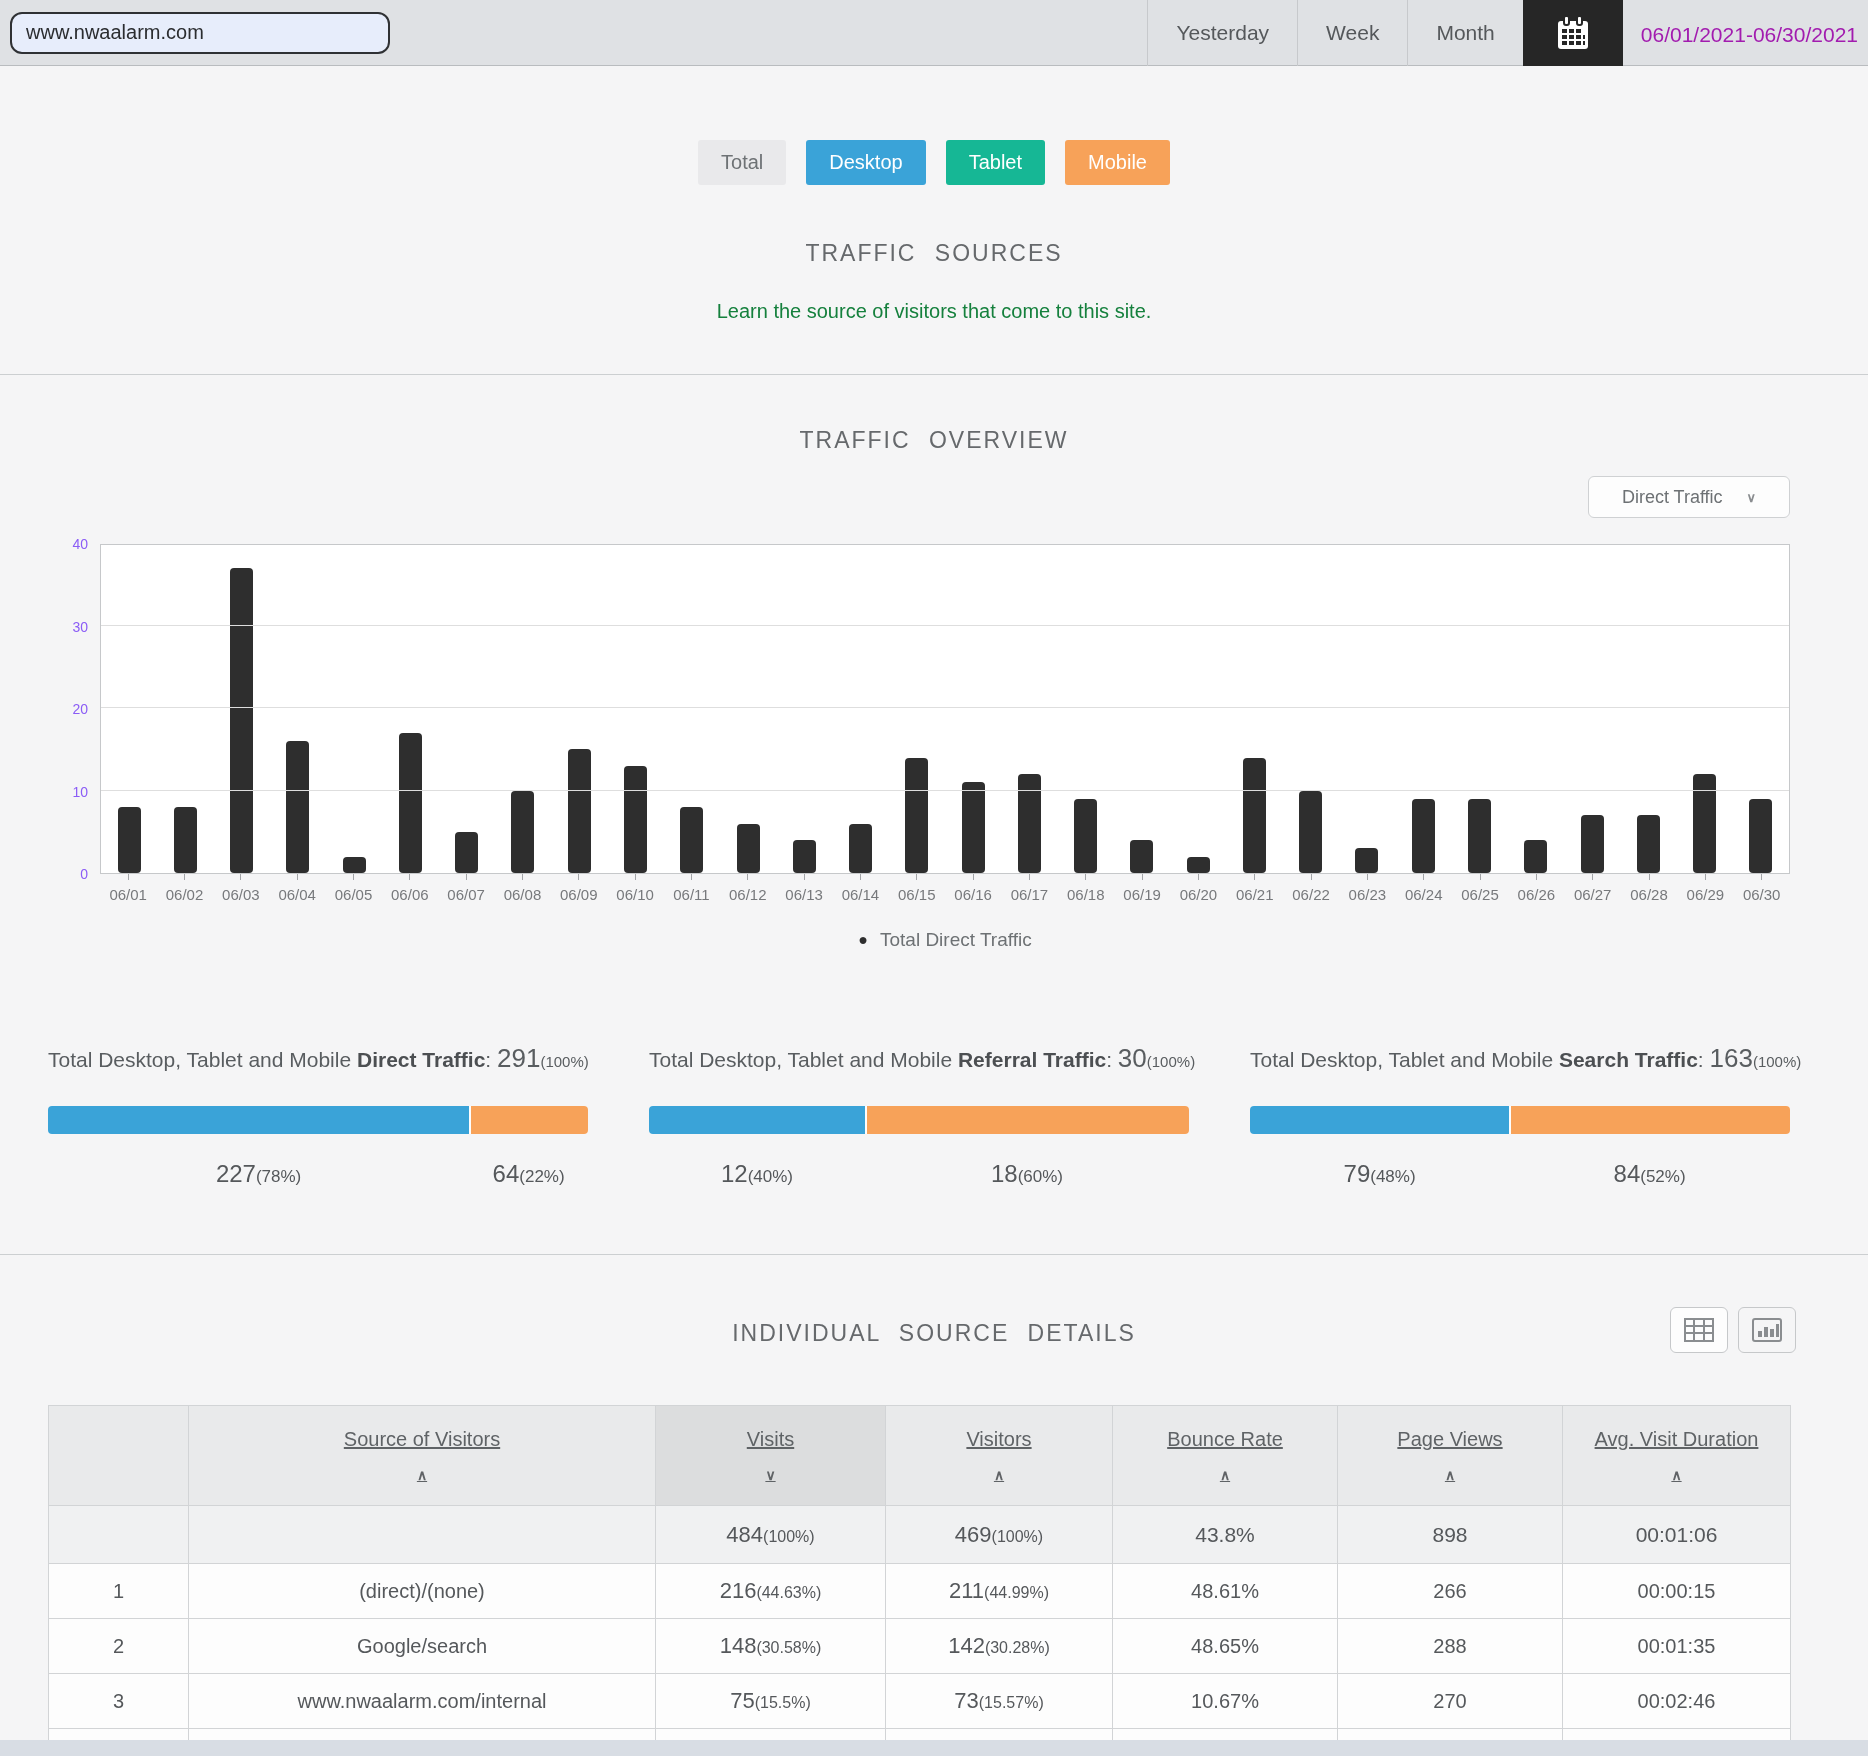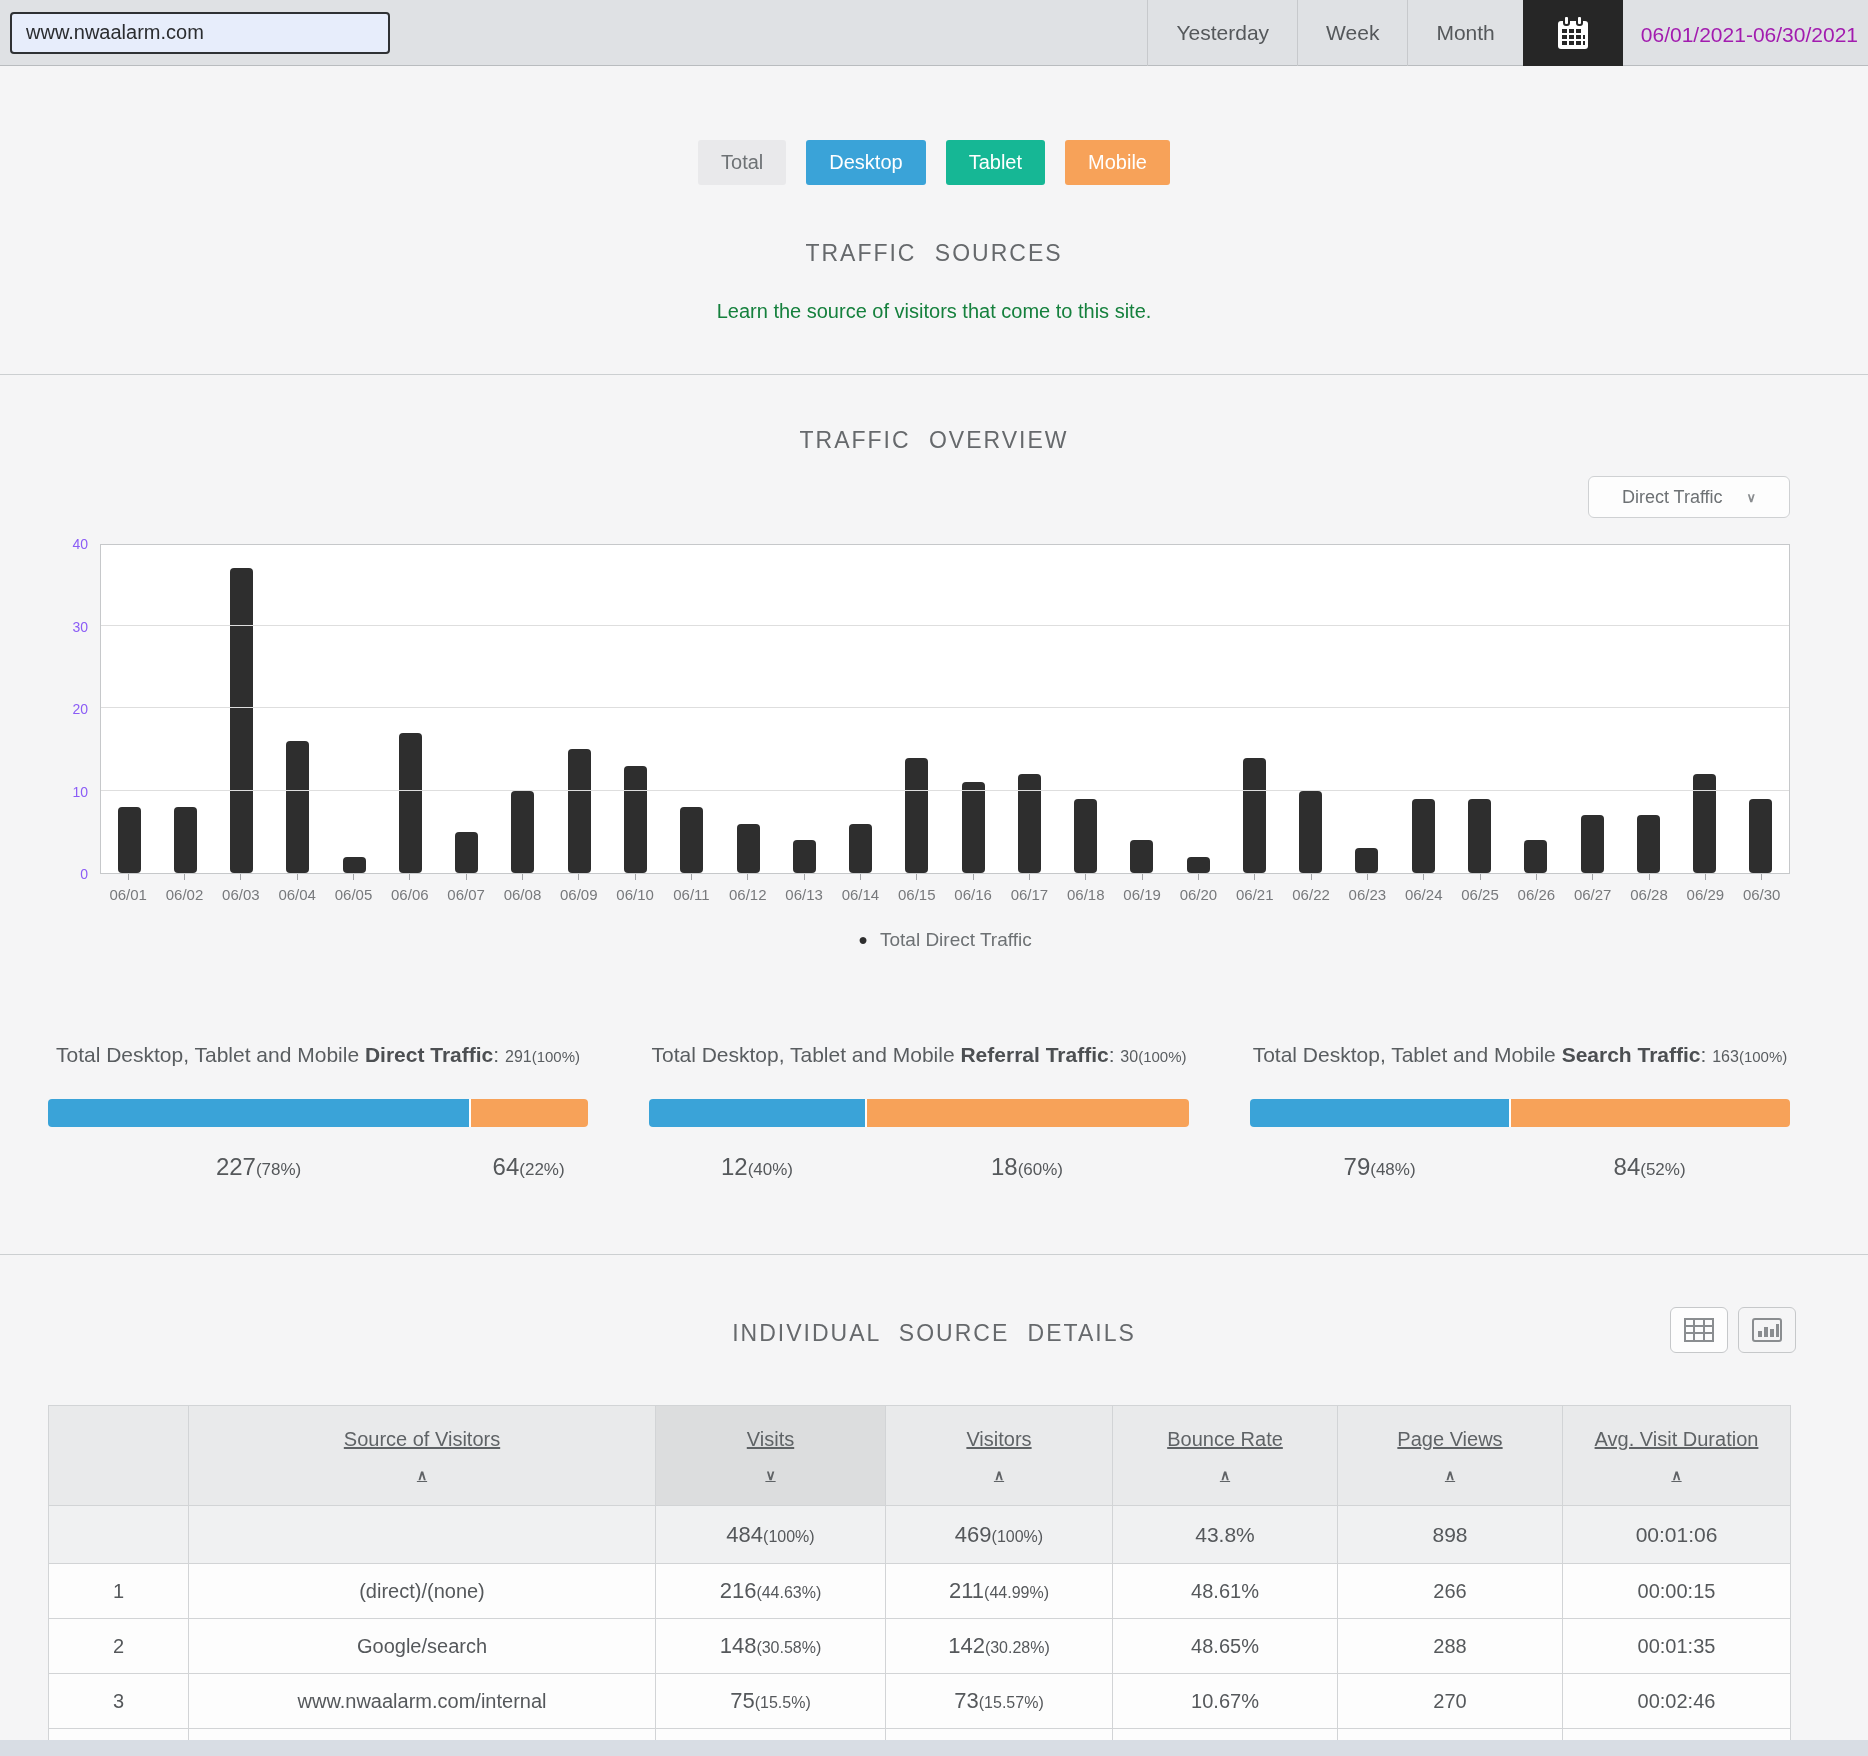--- a/index.html
+++ b/index.html
@@ -10,21 +10,21 @@
     color:#5f6366;
     position:relative;
   }
   
   .topbar {
     height:66px; background:#dfe1e4; border-bottom:1px solid #b9bcbf;
     display:flex; align-items:center; justify-content:space-between;
   }
   .url-input {
     margin-left:10px; width:380px; height:42px; background:#e7edfb;
-    border:2px solid #2f3134; border-radius:4px; padding:0 14px;
+    border:2px solid #2f3134; border-radius:12px; padding:0 14px;
     font-family:"Liberation Sans",sans-serif; font-size:20px; color:#2b2d30;
   }
   .topbar-right { display:flex; align-items:stretch; height:66px; }
   .tb-btn {
     display:flex; align-items:center; justify-content:center;
     padding:0 28px; border-left:1px solid #c7c9cc;
     font-size:21px; color:#55585b; cursor:pointer; white-space:nowrap;
   }
   .tb-cal {
     width:100px; background:#262626; display:flex; align-items:center; justify-content:center;
@@ -70,21 +70,21 @@
   .xtick { width:1px; height:6px; background:#a3a5a8; }
   .xlab { margin-top:6px; font-size:15px; color:#77797c; }
   .legend { display:flex; justify-content:center; align-items:center; gap:12px; margin-top:26px;
             font-size:19px; color:#6d7174; }
   .legend-dot { color:#2e2e2e; font-size:16px; }
   
   .summaries { display:flex; justify-content:space-between; margin:92px 78px 0 48px; }
   .summary { width:31%; }
   .summary-title { text-align:center; font-size:21px; color:#595d60; white-space:nowrap; }
   .summary-title b { color:#4c4f52; }
-  .summary-title .big { font-size:16px;text-align:center; }
+  .summary-title .big { font-size:26px;text-align:center; }
   .summary-title .pct { font-size:15px; }
   .sbar { display:flex; height:28px; margin-top:32px; border-radius:4px; overflow:hidden; background:#fff; }
   .sbar-left { background:#3aa3d8; height:100%; }
   .sbar-right { background:#f7a259; height:100%; border-left:2px solid #fdfdfd; }
   .sbar-labels { display:flex; margin-top:26px; }
   .sbar-labels .sl, .sbar-labels .sr { text-align:center; color:#55585b; }
   .sbar-labels .big { font-size:24px; }
   .sbar-labels .pct { font-size:17px; }
   
   .section3 { padding-top:50px; }

